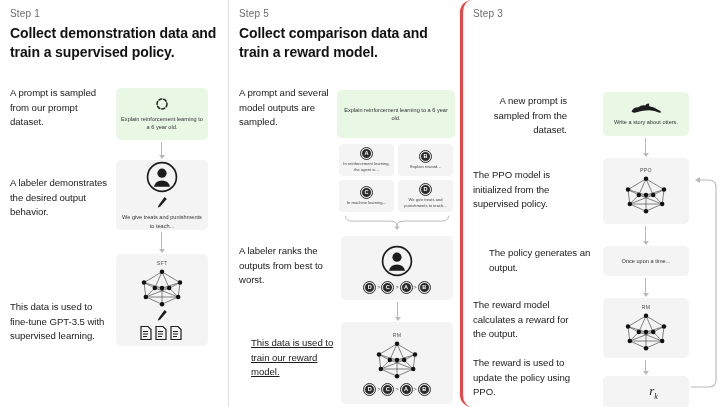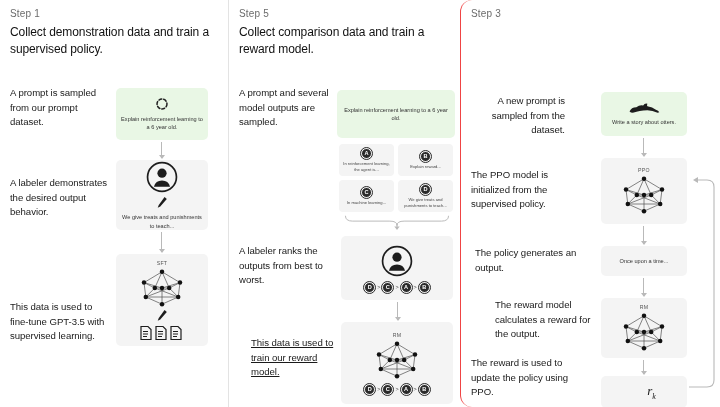--- a/index.html
+++ b/index.html
@@ -8,30 +8,30 @@
     background: #ffffff;
     font-family: "Liberation Sans", sans-serif;
     color: #1a1a1a;
     overflow: hidden;
   }
   .board { position: relative; width: 720px; height: 407px; display: flex; }
 
   .column { position: relative; height: 407px; padding: 8px 0 0 0; }
   .col1 { width: 228px; }
   .col2 { width: 232px; border-left: 1px solid #e3e3e3; }
-  .col3 { width: 228px; border-left: 1px solid #ef4444; border-radius: 12px; }
+  .col3 { width: 228px; border-left: 3px solid #ef4444; border-radius: 12px; }
 
   .col-inner { position: relative; height: 100%; padding-left: 10px; padding-right: 6px; }
 
   .step-label {
     font-size: 10px; color: #6b6b6b; letter-spacing: .2px;
     margin-bottom: 5px; font-weight: 400;
   }
   .step-title {
-    font-size: 12px; font-weight: 400; line-height: 1.38;
+    font-size: 14px; font-weight: 700; line-height: 1.38;
     color: #111; letter-spacing: -.1px; max-width: 215px;
   }
   .caption {
     font-size: 9.6px; line-height: 1.52; color: #1a1a1a;
     font-weight: 400; letter-spacing: -.05px;
   }
 
   .card {
     background: #f4f4f4; border-radius: 5px;
     display: flex; flex-direction: column; align-items: center;
@@ -268,22 +268,22 @@
       </div>
     </div>
   </div>
 
   <div class="column col3">
     <div class="col-inner">
       <div class="step-label">Step 3</div>
 
       <div class="caption" style="position:absolute; left:10px; top:86px; width:94px;text-align:right;">A new prompt is sampled from the dataset.</div>
       <div class="caption" style="position:absolute; left:10px; top:160px; width:108px;">The PPO model is initialized from the supervised policy.</div>
-      <div class="caption" style="position:absolute; left:14px; top:238px; width:106px;">The policy generates an output.</div>
-      <div class="caption" style="position:absolute; left:10px; top:290px; width:106px;margin-left:24px;">The reward model calculates a reward for the output.</div>
+      <div class="caption" style="position:absolute; left:26px; top:238px; width:106px;">The policy generates an output.</div>
+      <div class="caption" style="position:absolute; left:10px; top:290px; width:106px;">The reward model calculates a reward for the output.</div>
       <div class="caption" style="position:absolute; left:10px; top:348px; width:104px;">The reward is used to update the policy using PPO.</div>
 
       <div class="card green" style="position:absolute; left:140px; top:84px; width:86px; height:44px;">
         <span>
           <svg class="otter" viewBox="0 0 40 16">
             <path d="M3 12 Q5 7 11 7 Q15 4 19 5 Q21 2 24 3 Q23 5 24 6 Q30 7 34 10 Q37 11 38 13 L36 13.6 Q30 11 24 10.5 Q14 11 8 13.4 Q5 14 3 12 Z" fill="#1d1d1d"></path>
           </svg>
         </span>
         <div class="card-text" style="margin-top:3px;">Write a story about otters.</div>
       </div>

